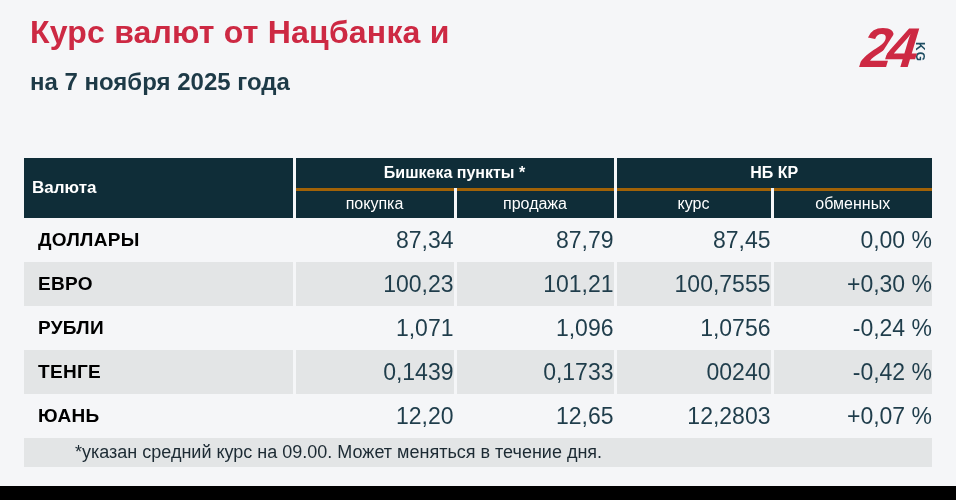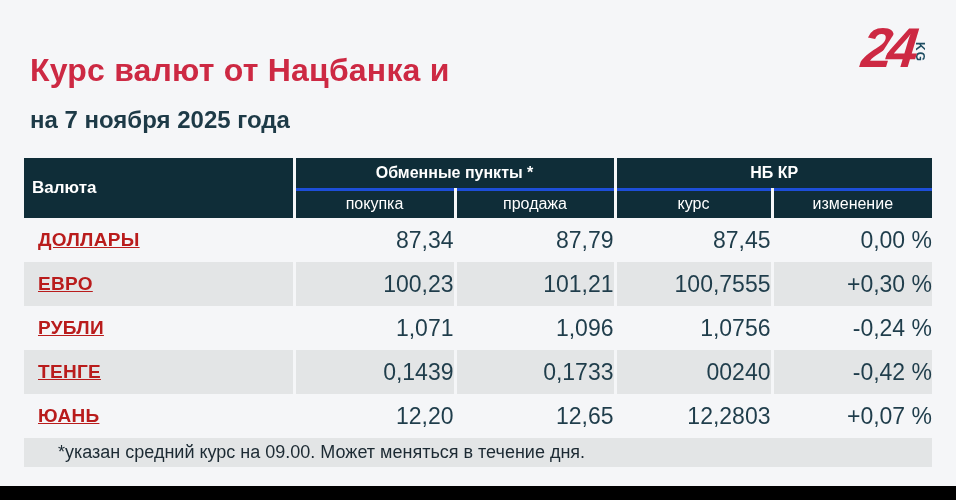--- a/index.html
+++ b/index.html
@@ -13,21 +13,20 @@
   }
 
   
   .page-header { position: absolute; left: 30px; top: 14px; }
   .title {
     font-size: 32px;
     line-height: 37px;
     font-weight: 800;
     color: #cd2943;
     letter-spacing: 0.2px;
-    margin-top: 38px;
   }
   .subtitle {
     margin-top: 17px;
     font-size: 24px;
     font-weight: 700;
     color: #1d3a47;
   }
 
   
   .logo { position: absolute; left: 862px; top: 20px; display: flex; align-items: flex-start; }
@@ -69,52 +68,51 @@
   .rates th, .rates td { border: none; vertical-align: middle; }
 
   .rates thead th {
     background: #0f2d38;
     color: #ffffff;
     font-weight: 700;
     font-size: 16px;
   }
   .rates thead tr.group-row { height: 31px; }
   .rates thead tr.sub-row { height: 29px; }
-  .rates thead th.sub { font-weight: 400; font-size: 16px; border-top: 3px solid #1d4ed8; }
+  .rates thead th.sub { font-weight: 400; font-size: 16px; border-top: 3px solid #a16207; }
   .rates thead th.h-currency { text-align: left; padding-left: 8px; font-size: 17px; }
 
   .b-r { border-right: 3px solid #f5f6f8 !important; }
 
   .rates tbody tr { height: 44px; }
   .rates tbody tr:nth-child(even) > * { background: #e3e5e6; }
   .rates tbody th.r-name {
     text-align: left;
     padding-left: 14px;
     font-size: 19px;
     font-weight: 700;
-    color: #b91c1c;
+    color: #000000;
     letter-spacing: 0.3px;
-    text-decoration: underline;
   }
   .rates tbody td {
     text-align: right;
     font-size: 23px;
     font-weight: 400;
     color: #1f3d4b;
   }
 
   
   .footnote {
     width: 908px;
     height: 29px;
     margin-top: 0px;
     background: #e3e5e6;
     display: flex;
     align-items: center;
-    padding-left: 34px;
+    padding-left: 51px;
     font-size: 18px;
     color: #1c2a33;
   }
 
   
   .bottom-bar {
     position: absolute;
     left: 0; bottom: 0;
     width: 956px; height: 14px;
     background: #000000;
@@ -140,28 +138,28 @@
     <colgroup>
       <col style="width:270px">
         <col style="width:161px">
         <col style="width:160px">
         <col style="width:157px">
         <col style="width:160px">
     </colgroup>
     <thead>
       <tr class="group-row">
         <th class="h-currency b-r" rowspan="2">Валюта</th>
-        <th class="grp b-r" colspan="2">Обменные пункты *</th>
+        <th class="grp b-r" colspan="2">Бишкека пункты *</th>
         <th class="grp" colspan="2">НБ КР</th>
       </tr>
       <tr class="sub-row">
         <th class="sub b-r">покупка</th>
         <th class="sub b-r">продажа</th>
         <th class="sub b-r">курс</th>
-        <th class="sub">изменение</th>
+        <th class="sub">обменных</th>
       </tr>
     </thead>
     <tbody>
       <tr>
         <th class="r-name b-r">ДОЛЛАРЫ</th>
         <td class="b-r">87,34</td>
         <td class="b-r">87,79</td>
         <td class="b-r">87,45</td>
         <td>0,00 %</td>
       </tr>

